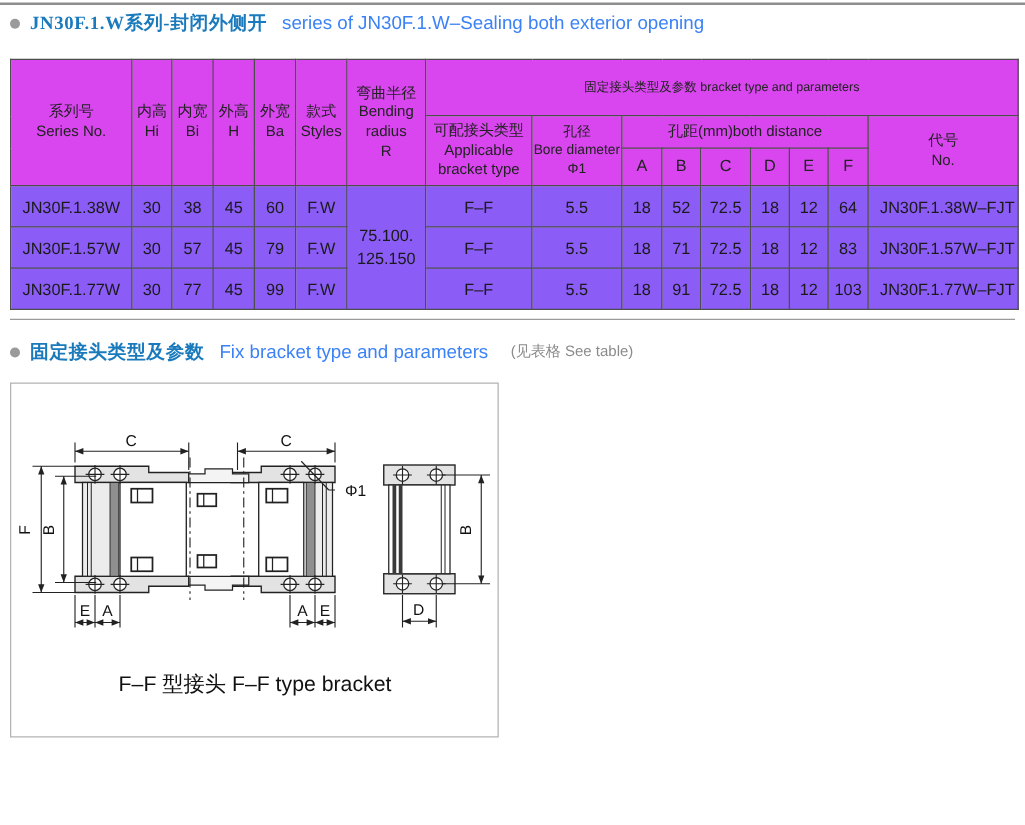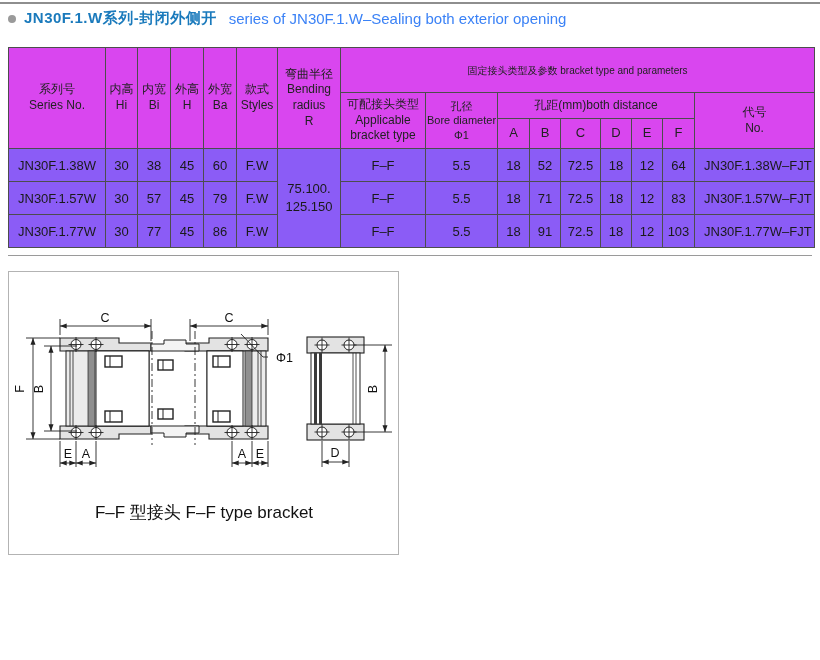--- a/index.html
+++ b/index.html
@@ -7,21 +7,21 @@
     width:820px;height:660px;position:relative;overflow:hidden;
     font-family:"Liberation Sans","DejaVu Sans",sans-serif;color:#1a1a1a;
   }
   .top-rule{position:absolute;left:0;top:2px;width:820px;height:2px;background:#8e8e8e;}
   .content{position:absolute;left:8px;top:0;width:804px;}
 
   
   .sec-title{display:flex;align-items:center;gap:8px;}
   .sec-title.first{margin-top:9px;}
   .bullet{width:8px;height:8px;border-radius:50%;background:#9a9a9a;flex:0 0 auto;}
-  .t-zh{font-size:15px;font-weight:bold;color:#1a7abc;letter-spacing:.5px;}
+  .t-zh{font-size:15px;font-weight:bold;color:#1a7abc;letter-spacing:.5px;font-family:Liberation Serif, serif;}
   .t-en{font-size:15px;color:#3b82f6;margin-left:4px;}
   .t-see{font-size:12px;color:#8b8b8b;margin-left:10px;}
 
   
   table.spec{border-collapse:collapse;table-layout:fixed;width:806px;margin-top:19px;}
   .spec th,.spec td{border:1px solid #4d4d4d;text-align:center;vertical-align:middle;padding:0;}
   .spec thead th{background:#d946ef;font-weight:normal;font-size:12px;line-height:1.3;white-space:pre-line;color:#222;}
   .spec thead th.group{font-size:10px;}
   .spec thead th.letter{font-size:13px;}
   .spec thead th.bore{font-size:11px;}
@@ -149,38 +149,44 @@
         <td>18</td>
         <td>12</td>
         <td>83</td>
         <td class="left">JN30F.1.57W–FJT</td>
       </tr>
       <tr class="dr">
         <td class="left">JN30F.1.77W</td>
         <td>30</td>
         <td>77</td>
         <td>45</td>
-        <td>86</td>
+        <td>99</td>
         <td>F.W</td>
         <td>F–F</td>
         <td>5.5</td>
         <td>18</td>
         <td>91</td>
         <td>72.5</td>
         <td>18</td>
         <td>12</td>
         <td>103</td>
         <td class="left">JN30F.1.77W–FJT</td>
       </tr>
     </tbody>
   </table>
 
 
   <div class="rule2"></div>
 
+  <div class="sec-title sec2">
+    <span class="bullet"></span>
+    <span class="t-zh">固定接头类型及参数</span>
+    <span class="t-en">Fix bracket type and parameters</span>
+    <span class="t-see">(见表格 See table)</span>
+  </div>
 
   <div class="draw-box">
     <svg width="389" height="282" viewBox="0 0 389 282">
       <defs>
         <marker id="arr" viewBox="0 0 10 8" markerWidth="9" markerHeight="7" refX="8.5" refY="4" orient="auto-start-reverse">
           <path d="M0,0.8 L8.5,4 L0,7.2 Z" fill="#222"></path>
         </marker>
         <g id="hole">
           <circle r="5" fill="#fff" stroke="#222" stroke-width="1"></circle>
           <line x1="-7.5" y1="0" x2="7.5" y2="0" stroke="#222" stroke-width="0.9"></line>

